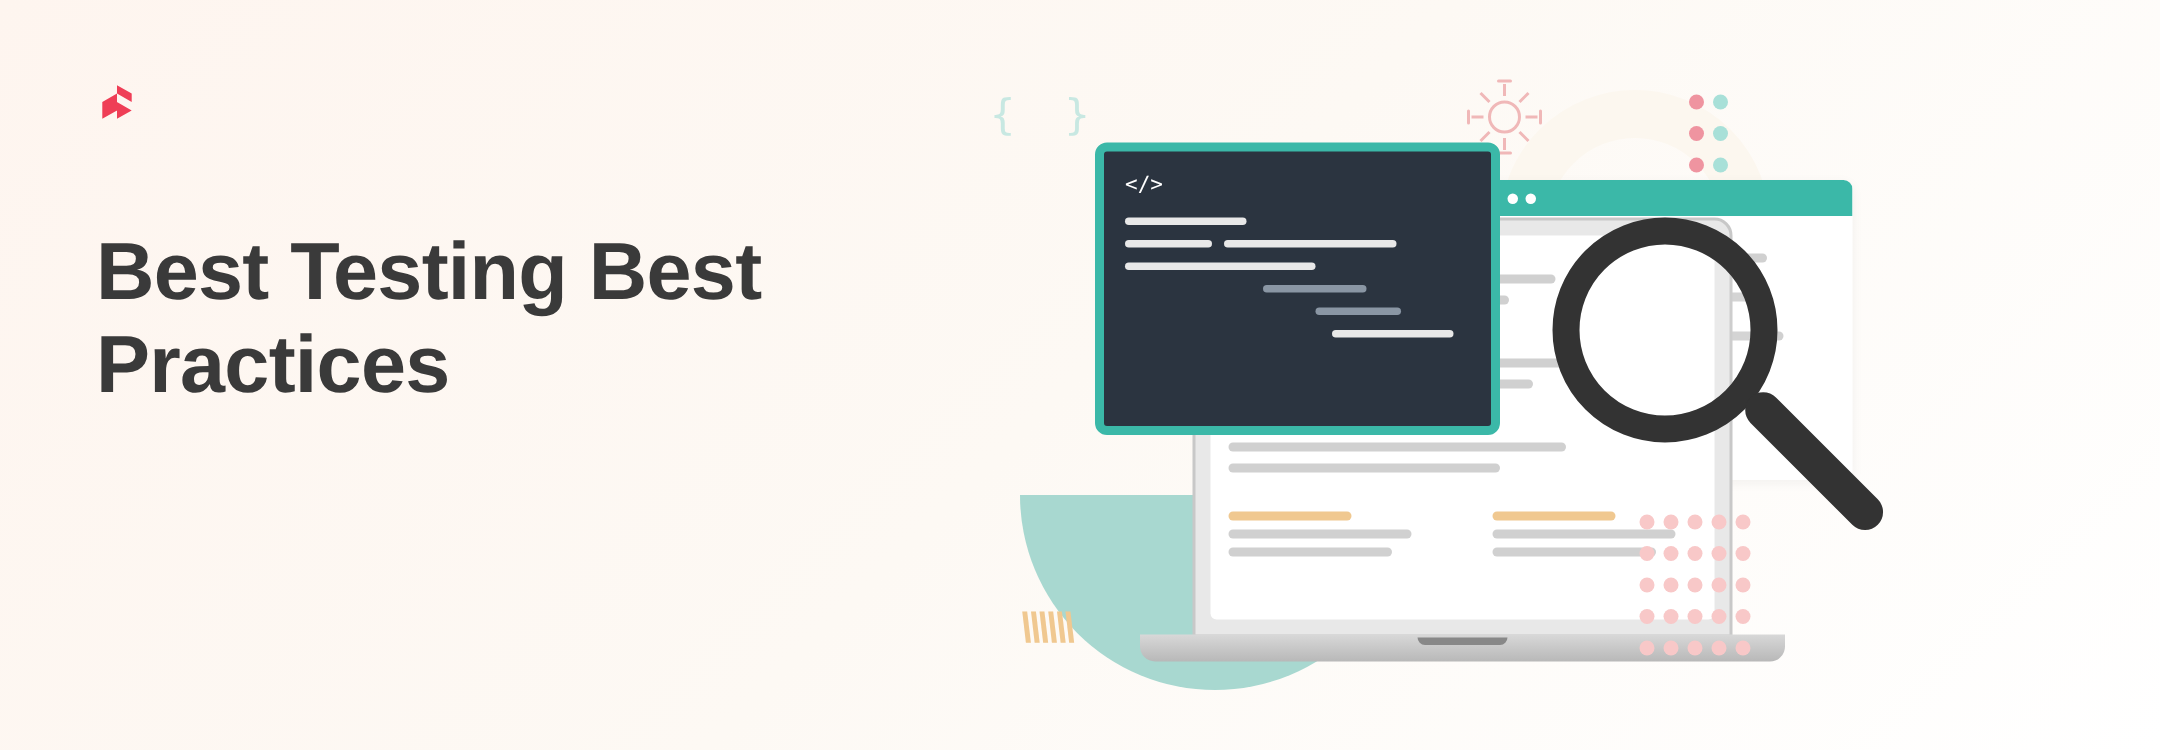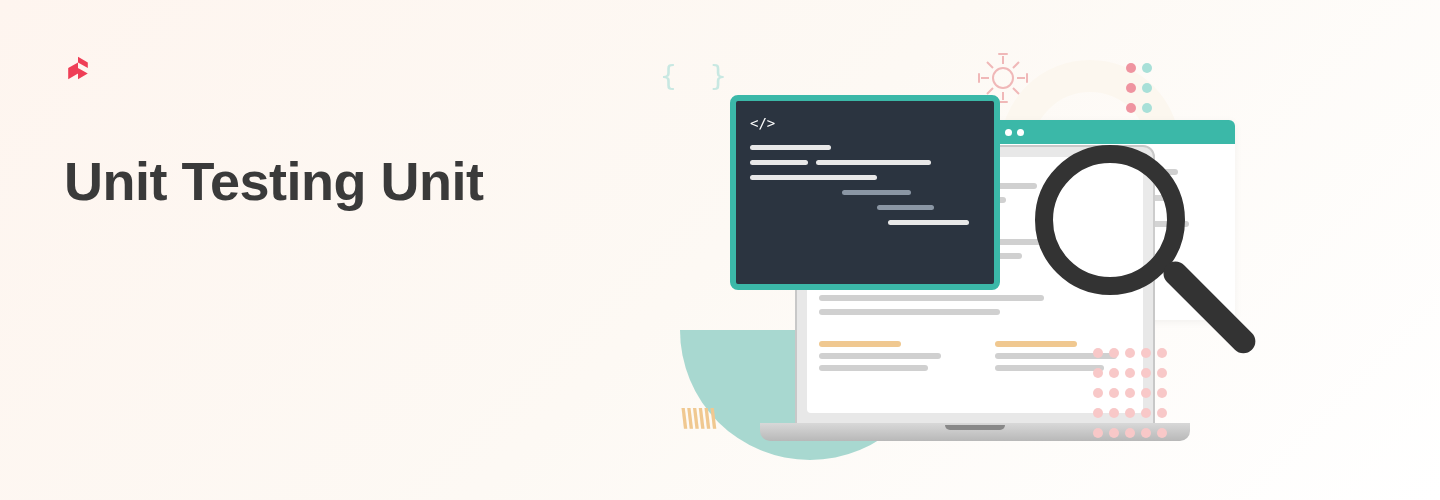--- a/index.html
+++ b/index.html
@@ -243,21 +243,22 @@
 </head>
 <body>
 
 <div class="logo">
   <svg class="logo-mark" viewBox="0 0 40 40">
     <path d="M20 4 L34 12 L34 20 L20 12 Z M6 20 L20 12 L20 28 L6 36 Z M20 20 L34 28 L20 36 Z" fill="#ef3e56"></path>
   </svg>
 </div>
 
 <h1 class="headline">
-  <span>Unit Testing Unit</span><br>
+  <span>Best Testing Best</span><br>
+  <span>Practices</span>
 </h1>
 
 <div class="illustration">
   <div class="ring"></div>
   <div class="halfcircle"></div>
 
   <span class="braces">{ }</span>
   <span class="stripes">\\\\\\</span>
   <span class="codetag-right">&lt;/&gt;</span>
 

